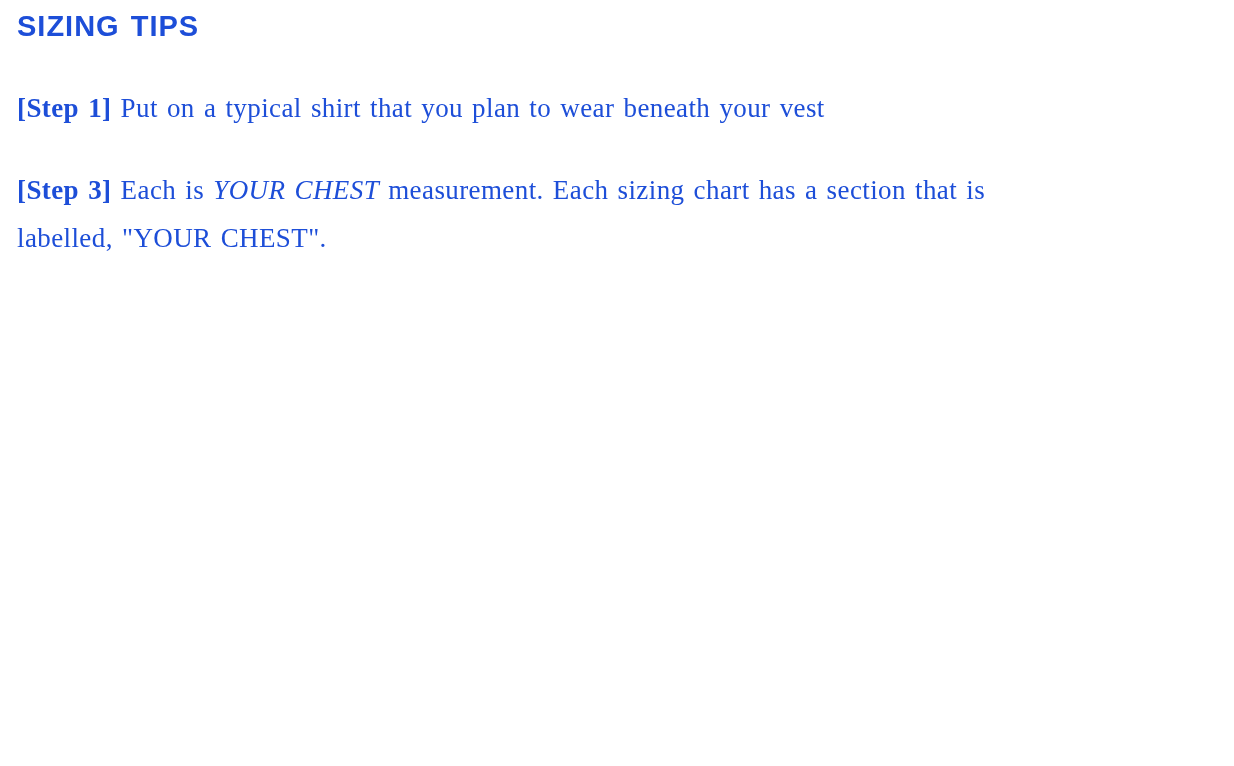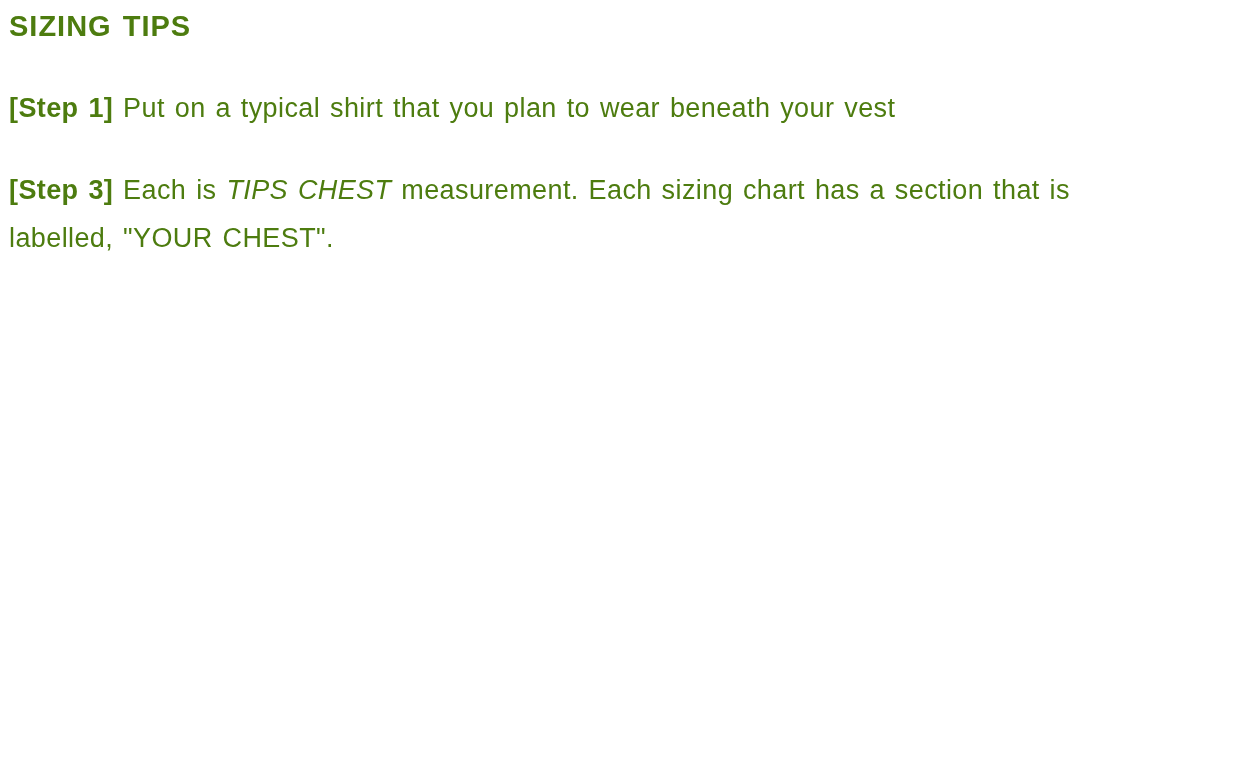--- a/index.html
+++ b/index.html
@@ -5,49 +5,50 @@
   html, body {
     margin: 0;
     padding: 0;
     background: #ffffff;
   }
   .doc {
     position: relative;
     width: 1234px;
     height: 650px;
     box-sizing: border-box;
-    padding: 2px 0 0 9px;
+    padding: 2px 0 0 17px;
     overflow: hidden;
     background: #ffffff;
-    color: #4d7c0f;
+    color: #1d4ed8;
     font-family: "Liberation Sans", "DejaVu Sans", sans-serif;
     font-size: 27px;
     line-height: 48px;
     letter-spacing: 0.4px;
     word-spacing: 2px;
   }
   .doc-title {
     margin: 0;
     font-size: 29px;
     font-weight: bold;
     line-height: 48px;
     white-space: pre;
     letter-spacing: 1px;
   }
   .doc p.para {
     margin: 34px 8px 0 0;
     white-space: pre;
+    font-family: Liberation Serif, serif;
   }
   .run-normal { font-weight: normal; font-style: normal; }
   .run-bold   { font-weight: bold;   font-style: normal; }
   .run-italic { font-weight: normal; font-style: italic; }
 </style>
 </head>
 <body>
 
 <div class="doc">
   <h1 class="doc-title">SIZING TIPS</h1>
   <div id="paragraphs">
       <p class="para"><span class="run-bold">[Step 1]</span><span class="run-normal"> Put on a typical shirt that you plan to wear beneath your vest</span></p>
-      <p class="para"><span class="run-bold">[Step 3]</span><span class="run-normal"> Each is </span><span class="run-italic">TIPS CHEST</span><span class="run-normal"> measurement. Each sizing chart has a section that is
+      <p class="para"><span class="run-bold">[Step 3]</span><span class="run-normal"> Each is </span><span class="run-italic">YOUR CHEST</span><span class="run-normal"> measurement. Each sizing chart has a section that is
 labelled, "YOUR CHEST".</span></p>
     </div>
 </div>
 
 </body></html>

